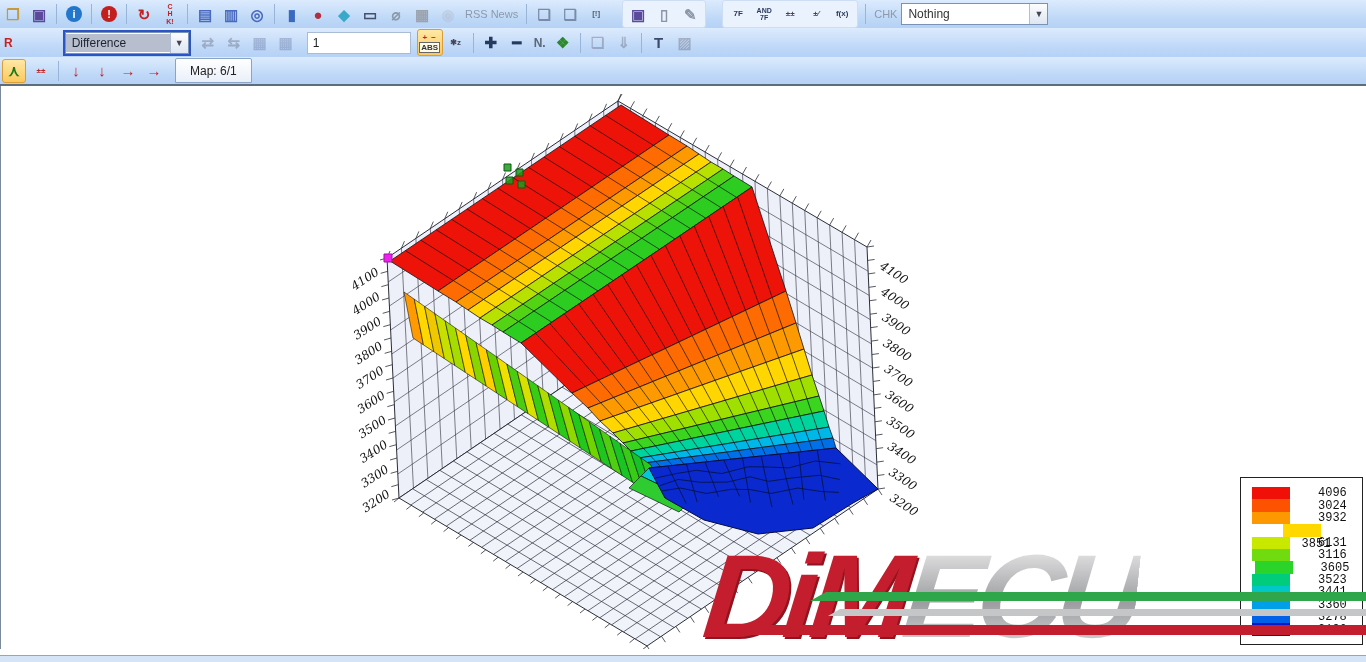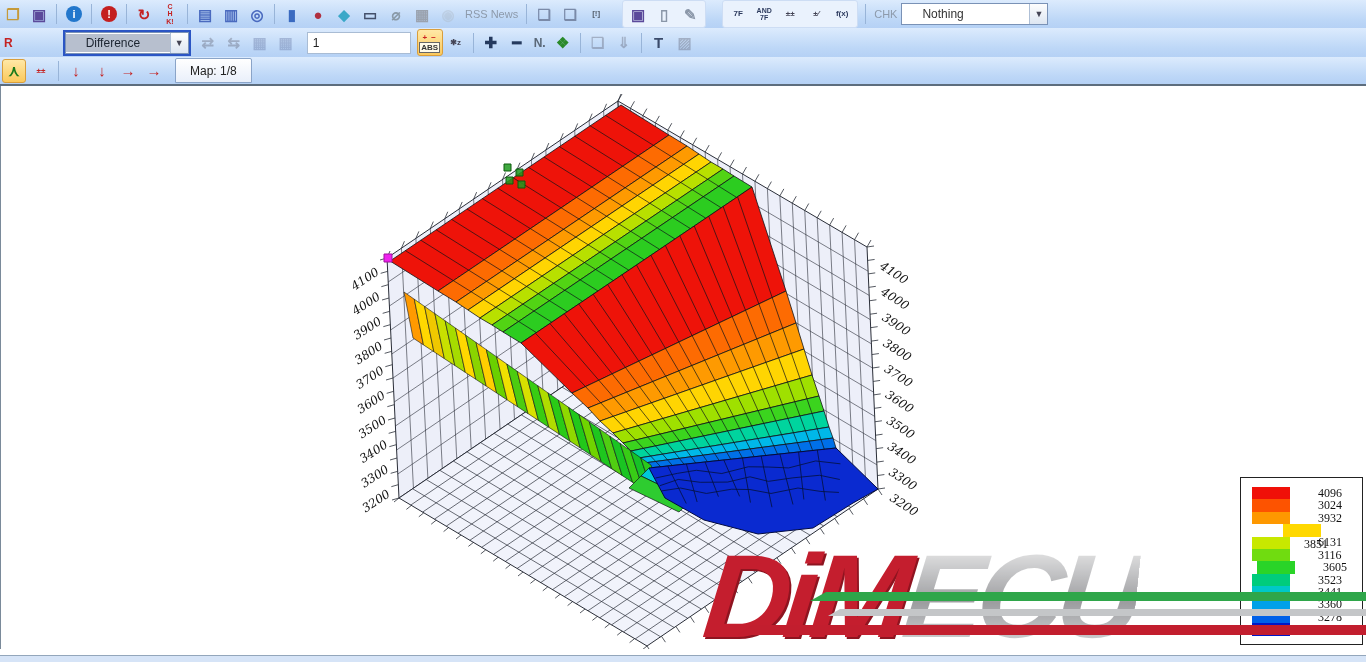--- a/index.html
+++ b/index.html
@@ -23,21 +23,21 @@
   .ic.circle span{display:flex;width:16px;height:16px;border-radius:50%;
      align-items:center;justify-content:center;color:#fff;font-size:11px;font-weight:bold;}
   .sep{width:1px;height:20px;background:#98b4d8;margin:0 4px;flex:0 0 auto;}
   .gap{flex:0 0 auto;}
   .panel{display:flex;align-items:center;background:#eaf2fd;border:1px solid #cdddf4;
      border-radius:3px;padding:0 2px;margin:0 3px;height:26px;}
   .tlabel{font-size:11px;color:#8d9aab;margin:0 4px;flex:0 0 auto;}
   .tlabel.strong{color:#5a6878;}
   .combo{display:flex;align-items:center;height:20px;background:#fff;
      border:1px solid #7a92b6;flex:0 0 auto;font-size:12px;color:#333;}
-  .combo .val{padding:2px 20px;flex:1;}
+  .combo .val{padding:2px 6px;flex:1;}
   .combo .arr{width:17px;height:100%;display:flex;align-items:center;justify-content:center;
      background:linear-gradient(#fdfdfd,#dde6f2);border-left:1px solid #aebfd6;font-size:9px;color:#445;}
   .combo.focus{outline:2px solid #2b55c4;margin-left:48px;}
   .combo.focus .val{background:#b7bfce;color:#1c2430;}
   .tinput{height:18px;background:#fff;border:1px solid #a9bcd4;font-size:12px;
      padding:1px 5px;color:#222;flex:0 0 auto;}
   .btn2{width:24px;height:25px;display:flex;flex-direction:column;align-items:center;
      justify-content:center;font-size:8px;font-weight:bold;color:#333;border-radius:3px;flex:0 0 auto;}
   .btn2.sel{background:linear-gradient(#ffe8a6,#fbc95c);border:1px solid #d99e3c;}
   .btn2 .pm{color:#c22;letter-spacing:1px;}
@@ -49,21 +49,21 @@
   
   #maparea{position:absolute;top:86px;left:0;width:1366px;height:563px;background:#fff;
      border-left:1px solid #7a8a9a;}
   #plotsvg{position:absolute;top:0;left:0;}
 
   
   #legend{position:absolute;left:1240px;top:477px;width:121px;height:166px;background:#fff;
      border:1px solid #222;z-index:3;}
   .legrow{position:absolute;left:11px;width:100px;height:12.4px;display:flex;align-items:center;}
   .legsw{width:38px;height:12.4px;flex:0 0 auto;}
-  .leglb{font-size:12px;color:#111;margin-left:28px;font-family:Liberation Serif, serif;}
+  .leglb{font-size:12px;color:#111;margin-left:28px;font-family:Liberation Mono, monospace;}
 
   
   #wm{position:absolute;left:690px;top:538px;width:676px;height:124px;z-index:4;pointer-events:none;}
   .wmtxt{position:absolute;top:-10px;left:8px;font-size:118px;font-weight:900;font-style:italic;
      letter-spacing:-7px;transform:skewX(-6deg) scaleX(1.02);transform-origin:left bottom;
      font-family:"Liberation Sans",sans-serif;white-space:nowrap;}
   .wmred{color:#c41e2e;text-shadow:2px 2px 0 #8e1420;}
   .wmsil{background:linear-gradient(#fdfdfd,#8f9093 55%,#e2e3e5);-webkit-background-clip:text;
      background-clip:text;color:transparent;opacity:.88;}
   .stripe{position:absolute;right:0;}
@@ -164,21 +164,21 @@
       <div class="ic dim" style="color: rgb(85, 85, 102);">▨</div>
     </div>
   <div id="row3" class="tbar">
       <div class="ic sel" style="color: rgb(26, 122, 26);">⋏</div>
       <div class="ic small" style="color: rgb(196, 34, 34);">±±</div>
       <div class="sep"></div>
       <div class="ic" style="color: rgb(196, 30, 30);">↓</div>
       <div class="ic" style="color: rgb(196, 30, 30);">↓</div>
       <div class="ic" style="color: rgb(196, 30, 30);">→</div>
       <div class="ic" style="color: rgb(196, 30, 30);">→</div>
-      <div class="maptab">Map: 1/8</div>
+      <div class="maptab">Map: 6/1</div>
     </div>
   <div id="splitline"></div>
 
   <div id="maparea">
     <svg id="plotsvg" width="1366" height="563" viewBox="0 86 1366 563">
         <g>
           <polygon points="386,258 617,101 629,341 398,498" fill="#edeff9" stroke="#2a2e38" stroke-width="1"></polygon>
           <polygon points="617,101 866,247 877,489 629,341" fill="#edeff9" stroke="#2a2e38" stroke-width="1"></polygon>
           <polygon points="398,498 629,341 877,489 646,646" fill="#f1f3fb" stroke="#2a2e38" stroke-width="1"></polygon>
         </g>

